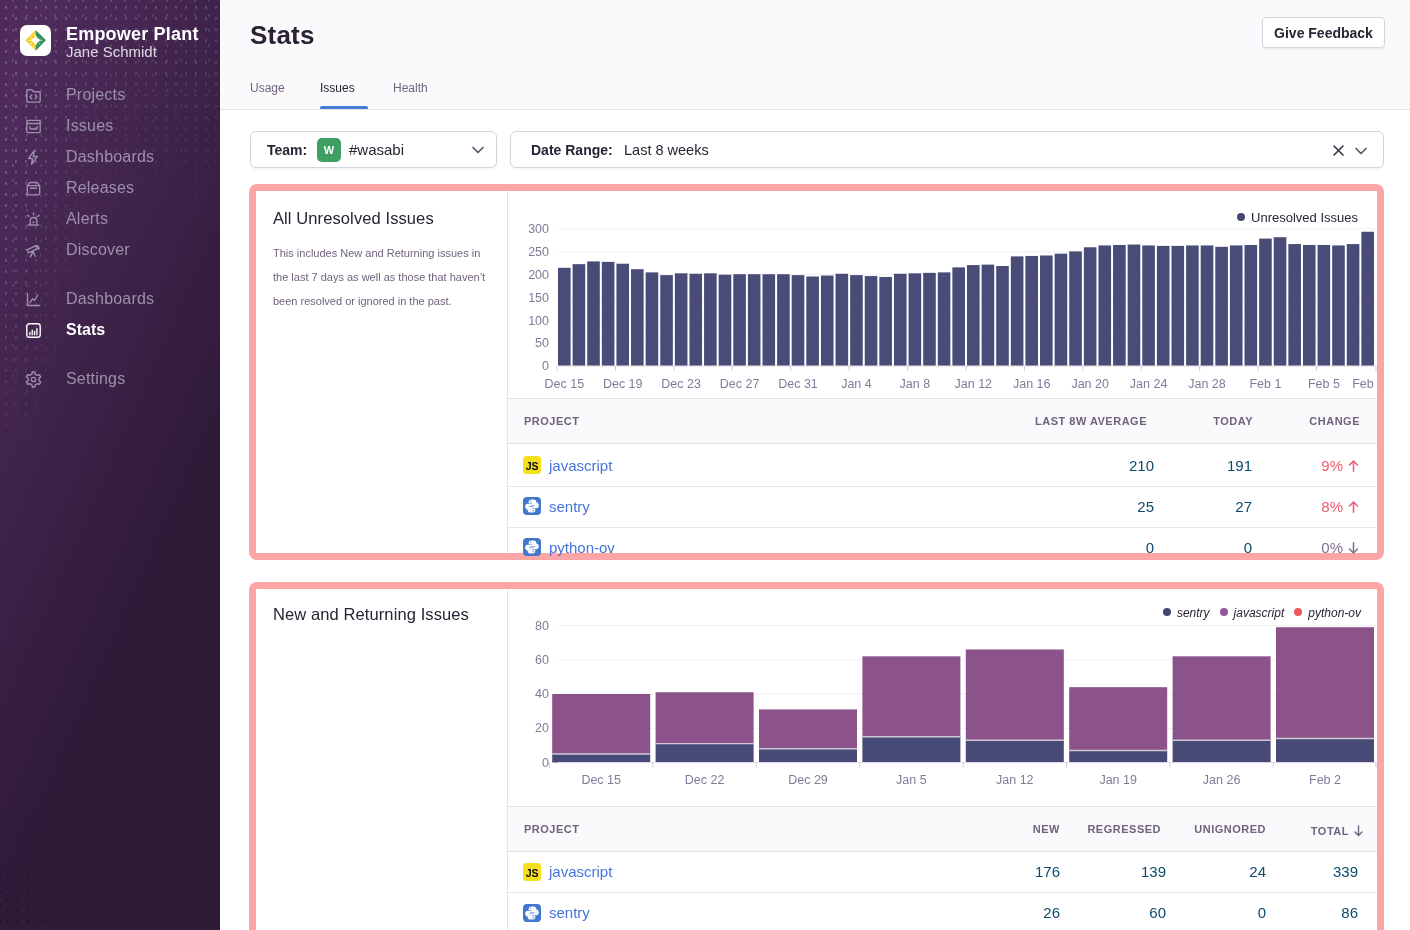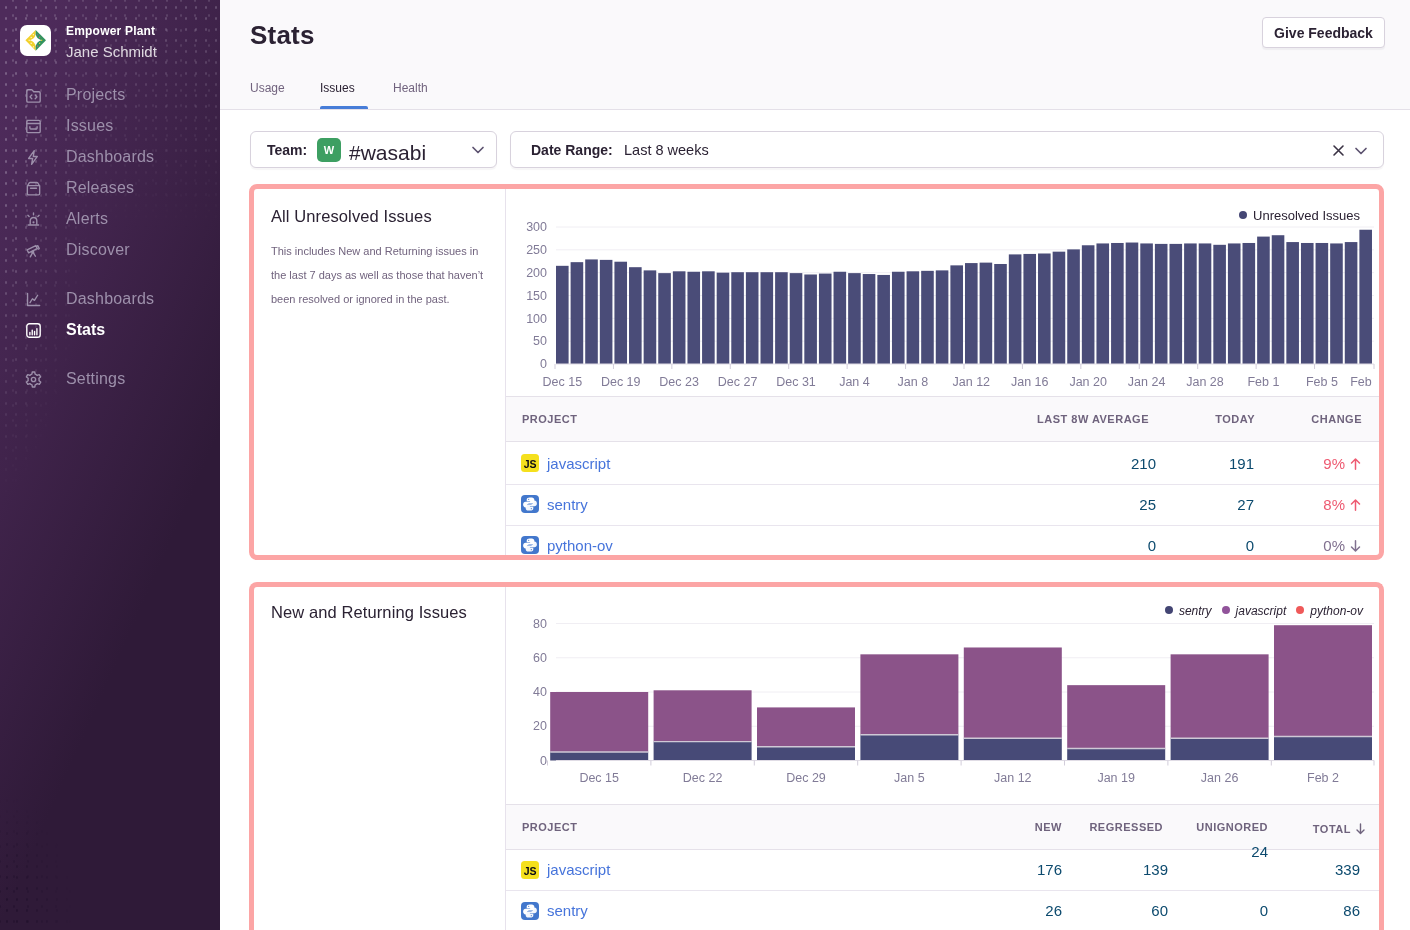--- a/index.html
+++ b/index.html
@@ -18,21 +18,21 @@
   -webkit-mask-image:radial-gradient(ellipse 150px 480px at -20px 150px, #000 10%, transparent 75%), linear-gradient(to bottom, rgba(0,0,0,.7) 0px, rgba(0,0,0,.25) 140px, transparent 230px);
   mask-image:radial-gradient(ellipse 150px 480px at -20px 150px, #000 10%, transparent 75%), linear-gradient(to bottom, rgba(0,0,0,.7) 0px, rgba(0,0,0,.25) 140px, transparent 230px); }
 #sidebar .dots2 { position:absolute; left:0; bottom:0; width:80px; height:160px;
   background-image:radial-gradient(rgba(28,13,40,.55) .9px, transparent 1.4px),
                    radial-gradient(rgba(28,13,40,.4) .9px, transparent 1.4px);
   background-size:10px 11px, 14px 15px;
   background-position:2px 3px, 7px 9px;
   -webkit-mask-image:radial-gradient(ellipse 95px 175px at 0% 100%, #000 20%, transparent 78%);
   mask-image:radial-gradient(ellipse 95px 175px at 0% 100%, #000 20%, transparent 78%); }
 .org { position:absolute; left:20px; top:25px; }
-.orgname { position:absolute; left:66px; top:24px; font-size:12px; font-weight:bold; color:#fff; letter-spacing:.2px; }
+.orgname { position:absolute; left:66px; top:24px; font-size:18px; font-weight:bold; color:#fff; letter-spacing:.2px; }
 .orguser { position:absolute; left:66px; top:43px; font-size:15px; color:rgba(255,255,255,.82); }
 .navitem { position:absolute; left:25px; height:20px; display:flex; align-items:center; color:#9d90ab; }
 .navitem .nico { width:17px; height:17px; display:inline-flex; }
 .navitem .nlab { margin-left:24px; font-size:16px; letter-spacing:.2px; }
 .navitem.active { color:#ffffff; }
 .navitem.active .nlab { font-weight:bold; letter-spacing:0; }
 
 
 h1 { position:absolute; left:250px; top:20px; font-size:26px; font-weight:bold; color:#2b2233; letter-spacing:.2px; }
 .feedback { position:absolute; left:1262px; top:17px; width:123px; height:31px;
@@ -49,21 +49,21 @@
 .ctrl { position:absolute; top:131px; height:37px; background:#fff; border:1px solid #d8d2dd;
   border-radius:6px; box-shadow:0 2px 1px rgba(45,30,60,.04); }
 .ctrl .lbl { font-weight:bold; font-size:14px; color:#2b2233; }
 .wbadge { position:absolute; left:66px; top:6px; width:24px; height:24px; border-radius:5px;
   background:#3d9f62; color:#fff; font-size:11px; font-weight:bold; display:flex; align-items:center; justify-content:center; }
 .chev { stroke:#5d5370; stroke-width:1.7; fill:none; stroke-linecap:round; stroke-linejoin:round; }
 .xicon { stroke:#3a3244; stroke-width:1.6; fill:none; stroke-linecap:round; }
 
 
 .card { position:absolute; left:249px; width:1135px; background:#fff;
-  border:5px solid #fca5a5; border-radius:8px; }
+  border:7px solid #fca5a5; border-radius:8px; }
 .cardTitle { position:absolute; left:17px; font-size:16.5px; color:#2b2233; letter-spacing:.1px;}
 .cardDesc { position:absolute; left:17px; width:222px; font-size:11px; line-height:24px; color:#71637e; }
 .vdiv { position:absolute; left:251px; top:0; bottom:0; width:1px; background:#e7e2ec; }
 .ax { font-size:12.5px; fill:#817b97; font-family:"Liberation Sans",sans-serif; }
 .legend { position:absolute; font-size:12px; color:#2b2233; }
 .ldot { display:inline-block; width:8px; height:8px; border-radius:50%; margin-right:6px; position:relative; top:-1px;}
 
 
 .thead { position:absolute; left:252px; right:0; height:46px; background:#faf9fb;
   border-top:1px solid #e5e1e9; border-bottom:1px solid #e5e1e9; }
@@ -198,21 +198,21 @@
 <div class="feedback">Give Feedback</div>
 <div class="tab" style="left:250px">Usage</div>
 <div class="tab active" style="left:320px">Issues</div>
 <div class="tab" style="left:393px">Health</div>
 <div class="tabline"></div>
 <div class="hdrborder"></div>
 
 <div class="ctrl" style="left:250px; width:247px;">
   <span class="lbl" style="position:absolute; left:16px; top:10px;">Team:</span>
   <span class="wbadge">W</span>
-  <span style="position:absolute; left:98px; top:9px; font-size:21px; color:#2b2233;">#wasabi</span>
+  <span style="position:absolute; left:98px; top:9px; font-size:15px; color:#2b2233;">#wasabi</span>
   <svg class="abs" style="left:220px; top:13px;" width="14" height="10">
         <path class="chev" d="M2 2.5 7 7.5 12 2.5"></path>
       </svg>
 </div>
 
 <div class="ctrl" style="left:510px; width:874px;">
   <span class="lbl" style="position:absolute; left:20px; top:10px;">Date Range:</span>
   <span style="position:absolute; left:113px; top:10px; font-size:14.5px; color:#2b2233;">Last 8 weeks</span>
   <svg class="abs" style="left:821px; top:12px;" width="13" height="13">
         <path class="xicon" d="M2 2 11 11 M11 2 2 11"></path>
@@ -449,21 +449,21 @@
             <path d="M5.5 1v9M2 7l3.5 3.5L9 7" stroke="#6f637d" stroke-width="1.4" fill="none" stroke-linecap="round" stroke-linejoin="round"></path>
           </svg></div>
   </div>
   <div class="picon" style="top:274px;"><svg width="18" height="18" viewBox="0 0 18 18">
           <rect width="18" height="18" rx="3.5" fill="#f5e01d"></rect>
           <text x="9.2" y="14" text-anchor="middle" font-family="Liberation Sans, sans-serif" font-size="10.5" font-weight="bold" fill="#0c0b16">JS</text>
         </svg></div>
   <div class="plink" style="top:274px;">javascript</div>
   <div class="num" style="top:274px; right:317px;">176</div>
   <div class="num" style="top:274px; right:211px;">139</div>
-  <div class="num" style="top:256px; right:111px;">24</div>
+  <div class="num" style="top:274px; right:111px;">24</div>
   <div class="num" style="top:274px; right:19px;">339</div>
   <div class="rowline" style="top:303px;"></div>
   <div class="picon" style="top:315px;"><svg width="18" height="18" viewBox="0 0 18 18">
           <rect width="18" height="18" rx="4" fill="#4277cc"></rect>
           <g fill="#ffffff">
             <path d="M8.9 2.4c-2 0-3.2.9-3.2 2.2v1.6h3.4v.6H4.5c-1.3 0-2.4 1.1-2.4 2.8s1.1 2.9 2.4 2.9h1.2v-1.7c0-1.2 1.1-2.3 2.4-2.3h3.2c1.1 0 2-.9 2-2V4.6c0-1.2-1.2-2.2-2.4-2.2zm-1.2 1.3c.4 0 .6.3.6.6s-.3.6-.6.6-.6-.3-.6-.6.2-.6.6-.6z"></path>
             <path d="M9.1 15.6c2 0 3.2-.9 3.2-2.2v-1.6H8.9v-.6h4.6c1.3 0 2.4-1.1 2.4-2.8S14.8 5.5 13.5 5.5h-1.2v1.7c0 1.2-1.1 2.3-2.4 2.3H6.7c-1.1 0-2 .9-2 2v1.9c0 1.2 1.2 2.2 2.4 2.2zm1.2-1.3c-.4 0-.6-.3-.6-.6s.3-.6.6-.6.6.3.6.6-.2.6-.6.6z" opacity=".94"></path>
           </g>
         </svg></div>
   <div class="plink" style="top:315px;">sentry</div>

